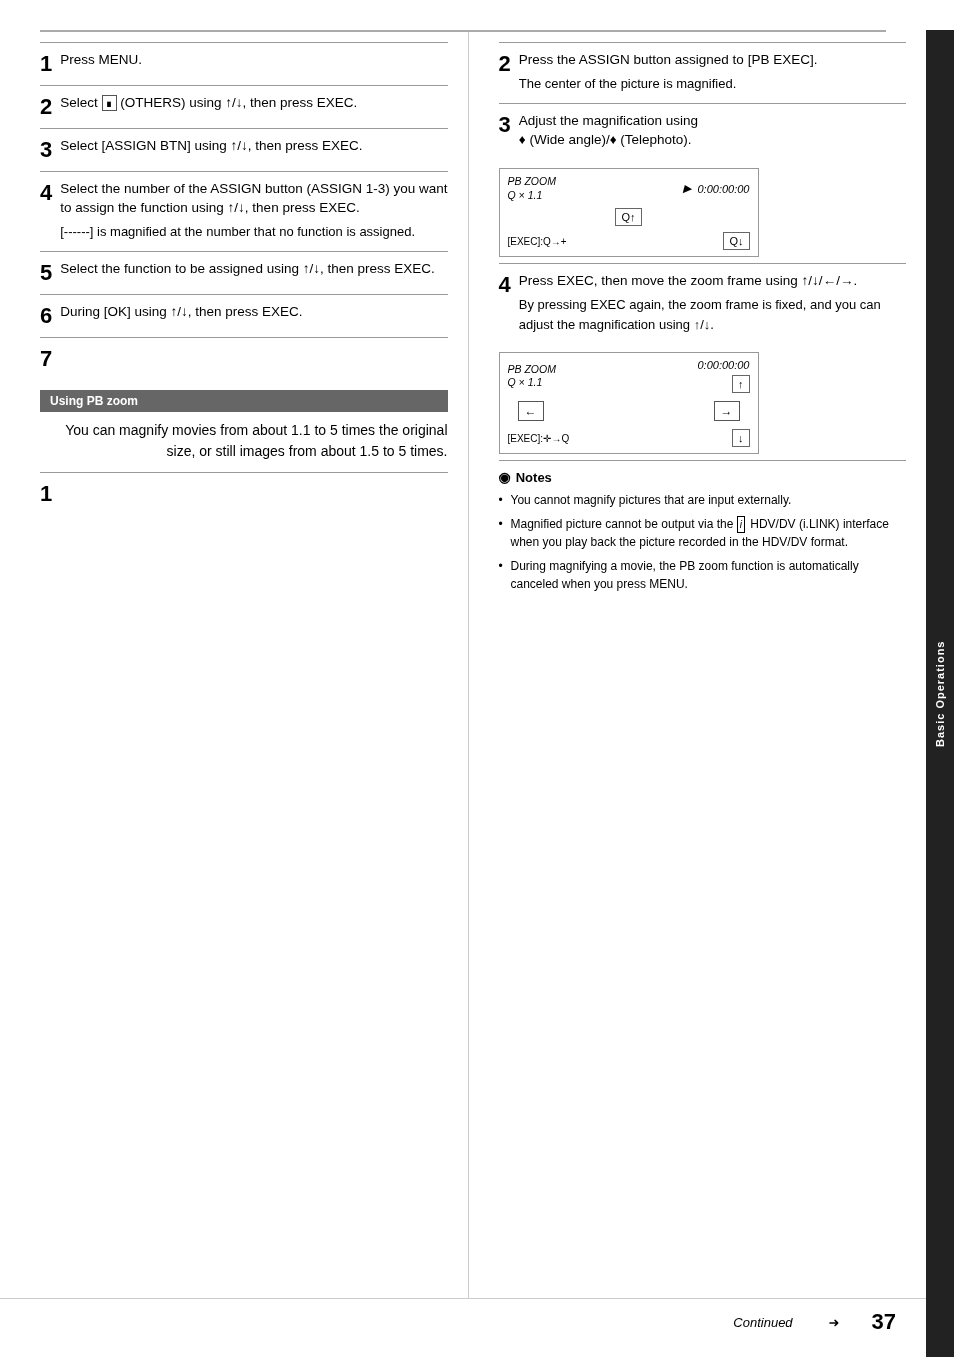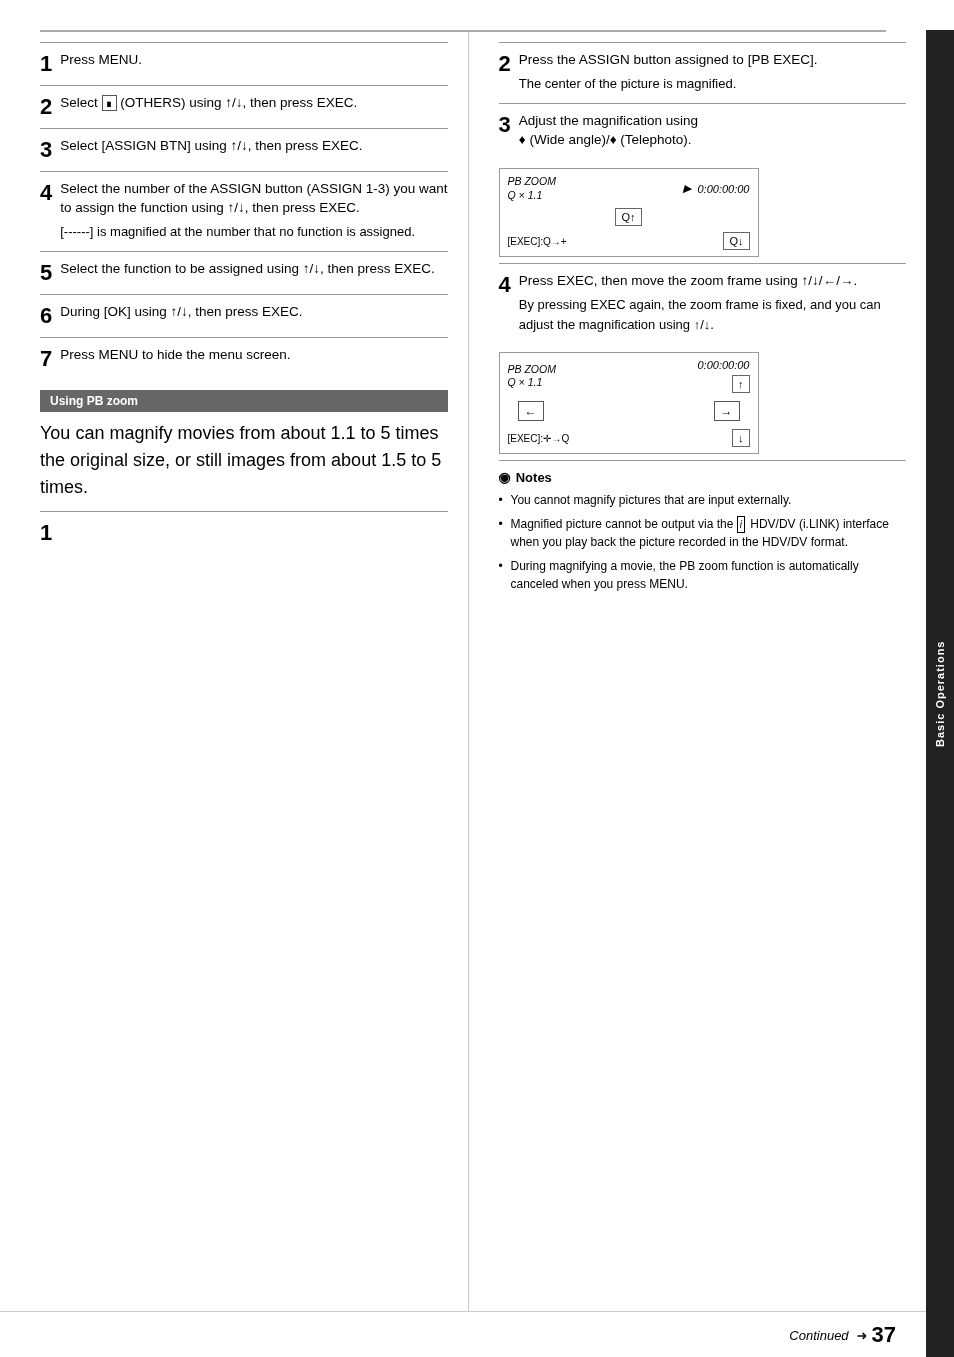--- a/index.html
+++ b/index.html
@@ -80,23 +80,24 @@
     }
     .section-header {
       background: #666;
       color: #fff;
       font-size: 12px;
       font-weight: bold;
       padding: 4px 10px;
       margin: 10px 0 8px 0;
     }
     .section-intro {
-      font-size: 18px;
+      font-size: 14px;
       line-height: 1.5;
       margin-bottom: 10px;
+      text-align: right;
     }
     .diagram-box {
       border: 1px solid #999;
       margin: 8px 0 6px 0;
       padding: 6px 8px;
       font-size: 11px;
       background: #fff;
       position: relative;
       width: 260px;
     }
@@ -172,22 +173,23 @@
     }
     .note-item::before {
       content: '•';
       position: absolute;
       left: 0;
     }
     .bottom-bar {
       display: flex;
       justify-content: flex-end;
       align-items: center;
-      padding: 10px 30px 9px 40px;
+      padding: 10px 30px 22px 40px;
       border-top: 1px solid #ccc;
+      gap: 28px;
     }
     .continued {
       font-style: italic;
       font-size: 13px;
       margin-right: 8px;
     }
     .page-number {
       font-size: 22px;
       font-weight: bold;
     }
@@ -256,23 +258,20 @@
 
         <div class="step">
           <div class="step-number">6</div>
           <div class="step-content">
             <div class="step-title">During [OK] using ↑/↓, then press EXEC.</div>
           </div>
         </div>
 
         <div class="step">
           <div class="step-number">7</div>
-          <div class="step-content">
-            <div class="step-title">Press MENU to hide the menu screen.</div>
-          </div>
         </div>
 
         <div class="section-header">Using PB zoom</div>
         <div class="section-intro">You can magnify movies from about 1.1 to 5 times the original size, or still images from about 1.5 to 5 times.</div>
 
         <div class="step">
           <div class="step-number">1</div>
         </div>
       </div>
 

